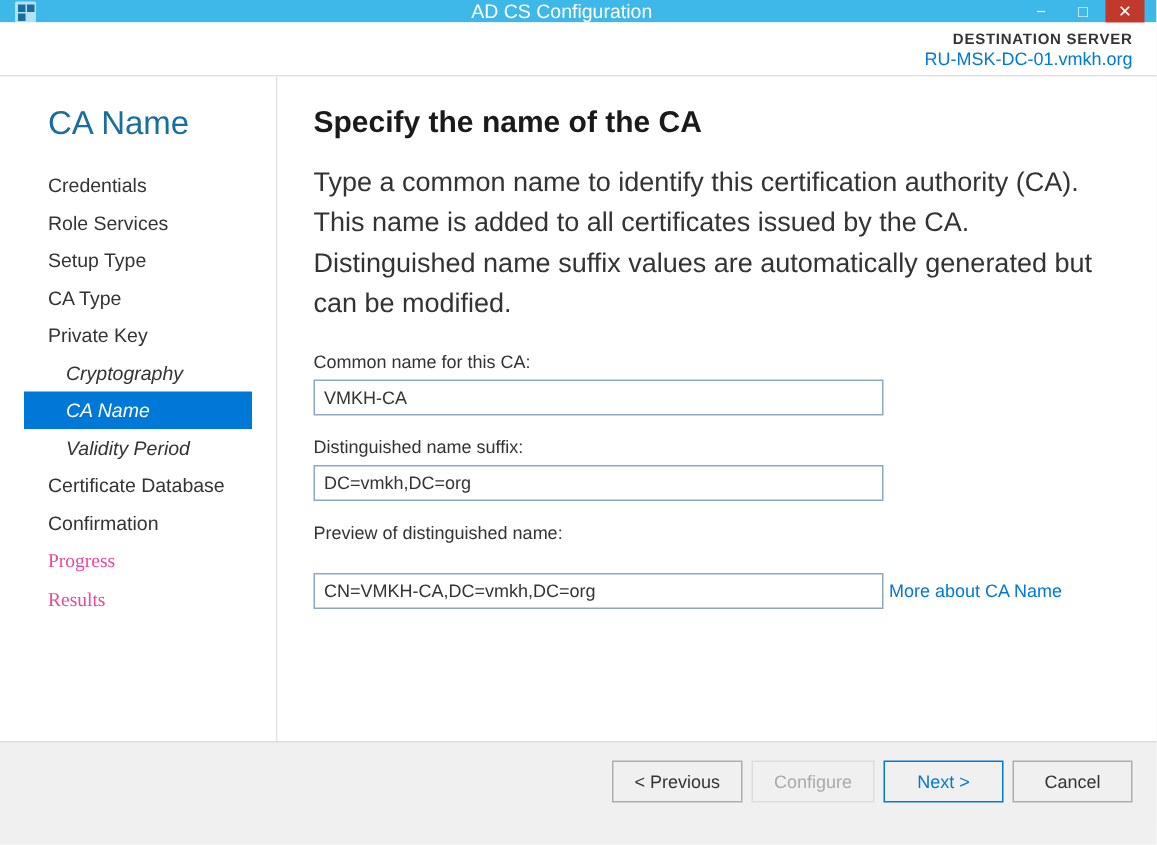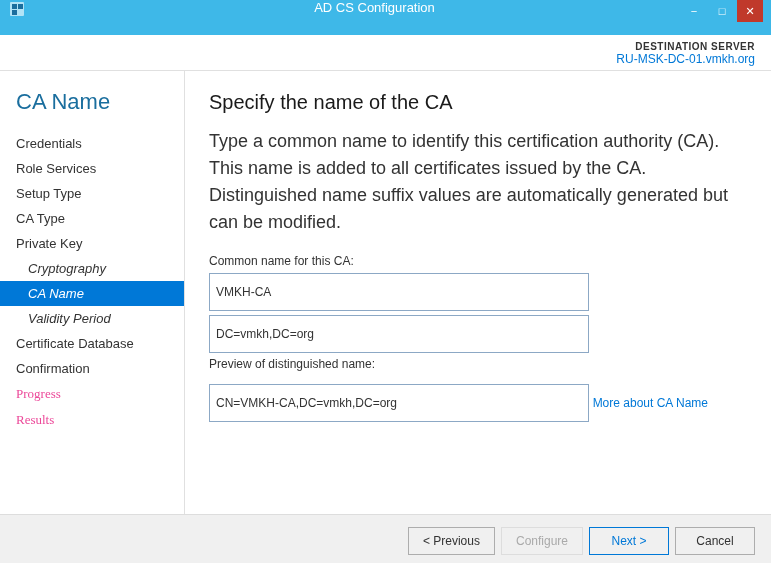--- a/index.html
+++ b/index.html
@@ -8,23 +8,23 @@
       font-size: 13px;
       background: #f0f0f0;
       width: 771px;
       height: 563px;
       overflow: hidden;
     }
 
     
     .titlebar {
       background: #3eb8e8;
-      height: 35px;
-      display: flex;
-      align-items: flex-start;
+      height: 15px;
+      display: flex;
+      align-items: center;
       justify-content: space-between;
       padding: 0 8px;
     }
     .titlebar-title {
       flex: 1;
       text-align: center;
       color: #fff;
       font-size: 13px;
       font-weight: normal;
     }
@@ -78,21 +78,21 @@
     .content {
       display: flex;
       flex: 1;
       overflow: hidden;
     }
 
     
     .sidebar {
       width: 185px;
       background: #fff;
-      padding: 10px 0;
+      padding: 10px 16px;
       border-right: 1px solid #e0e0e0;
     }
     .sidebar-title {
       font-size: 22px;
       color: #1a6e9e;
       font-weight: 300;
       padding: 8px 16px 16px;
     }
     .sidebar-item {
       padding: 5px 16px 5px 16px;
@@ -116,46 +116,46 @@
 
     
     .main {
       flex: 1;
       padding: 20px 24px;
       overflow-y: auto;
       background: #fff;
     }
     .main-title {
       font-size: 20px;
-      font-weight: 400;
+      font-weight: 700;
       color: #1a1a1a;
       margin-bottom: 14px;
     }
     .main-desc {
       font-size: 18px;
       color: #333;
       line-height: 1.5;
       margin-bottom: 18px;
       max-width: 520px;
     }
     .field-label {
       font-size: 12px;
       color: #333;
       margin-bottom: 5px;
       font-weight: normal;
     }
     .field-input {
       width: 380px;
-      height: 38px;
+      height: 24px;
       border: 1px solid #8ca8c5;
       padding: 3px 6px;
       font-size: 12px;
       color: #333;
       background: #fff;
-      margin-bottom: 4px;
+      margin-bottom: 14px;
       outline: none;
     }
     .more-link {
       color: #0078d7;
       text-decoration: none;
       font-size: 12px;
       cursor: pointer;
       margin-top: 20px;
       display: inline-block;
     }
@@ -241,20 +241,21 @@
       <div class="sidebar-item disabled">Results</div>
     </div>
 
     <div class="main">
       <div class="main-title">Specify the name of the CA</div>
       <div class="main-desc">Type a common name to identify this certification authority (CA). This name is added to all certificates issued by the CA. Distinguished name suffix values are automatically generated but can be modified.</div>
 
       <div class="field-label">Common name for this CA:</div>
       <input class="field-input" type="text" value="VMKH-CA" style="">
 
+      <div class="field-label">Distinguished name suffix:</div>
       <input class="field-input" type="text" value="DC=vmkh,DC=org" style="">
 
       <div class="field-label">Preview of distinguished name:</div>
       <input class="field-input" type="text" value="CN=VMKH-CA,DC=vmkh,DC=org" style="">
 
       <a class="more-link">More about CA Name</a>
     </div>
   </div>
 
   <div class="footer">

